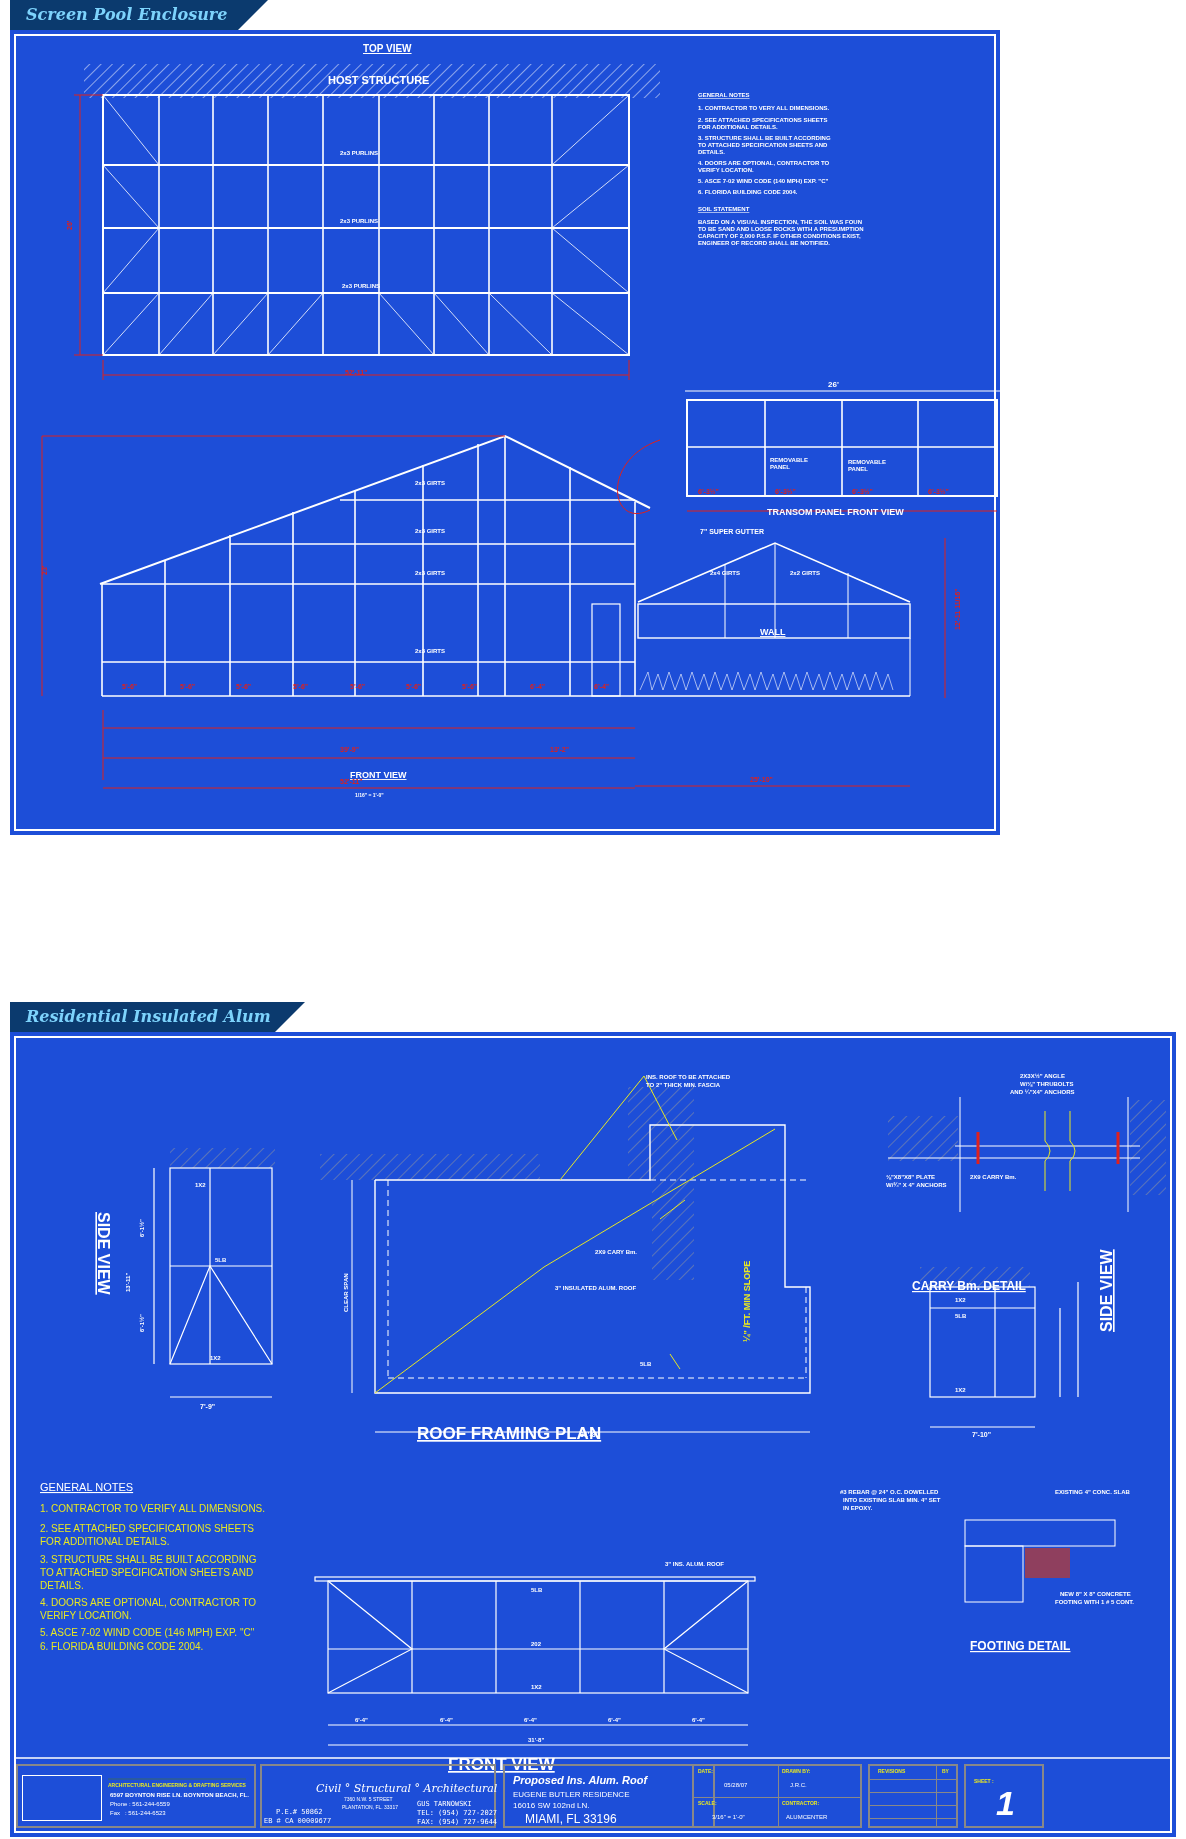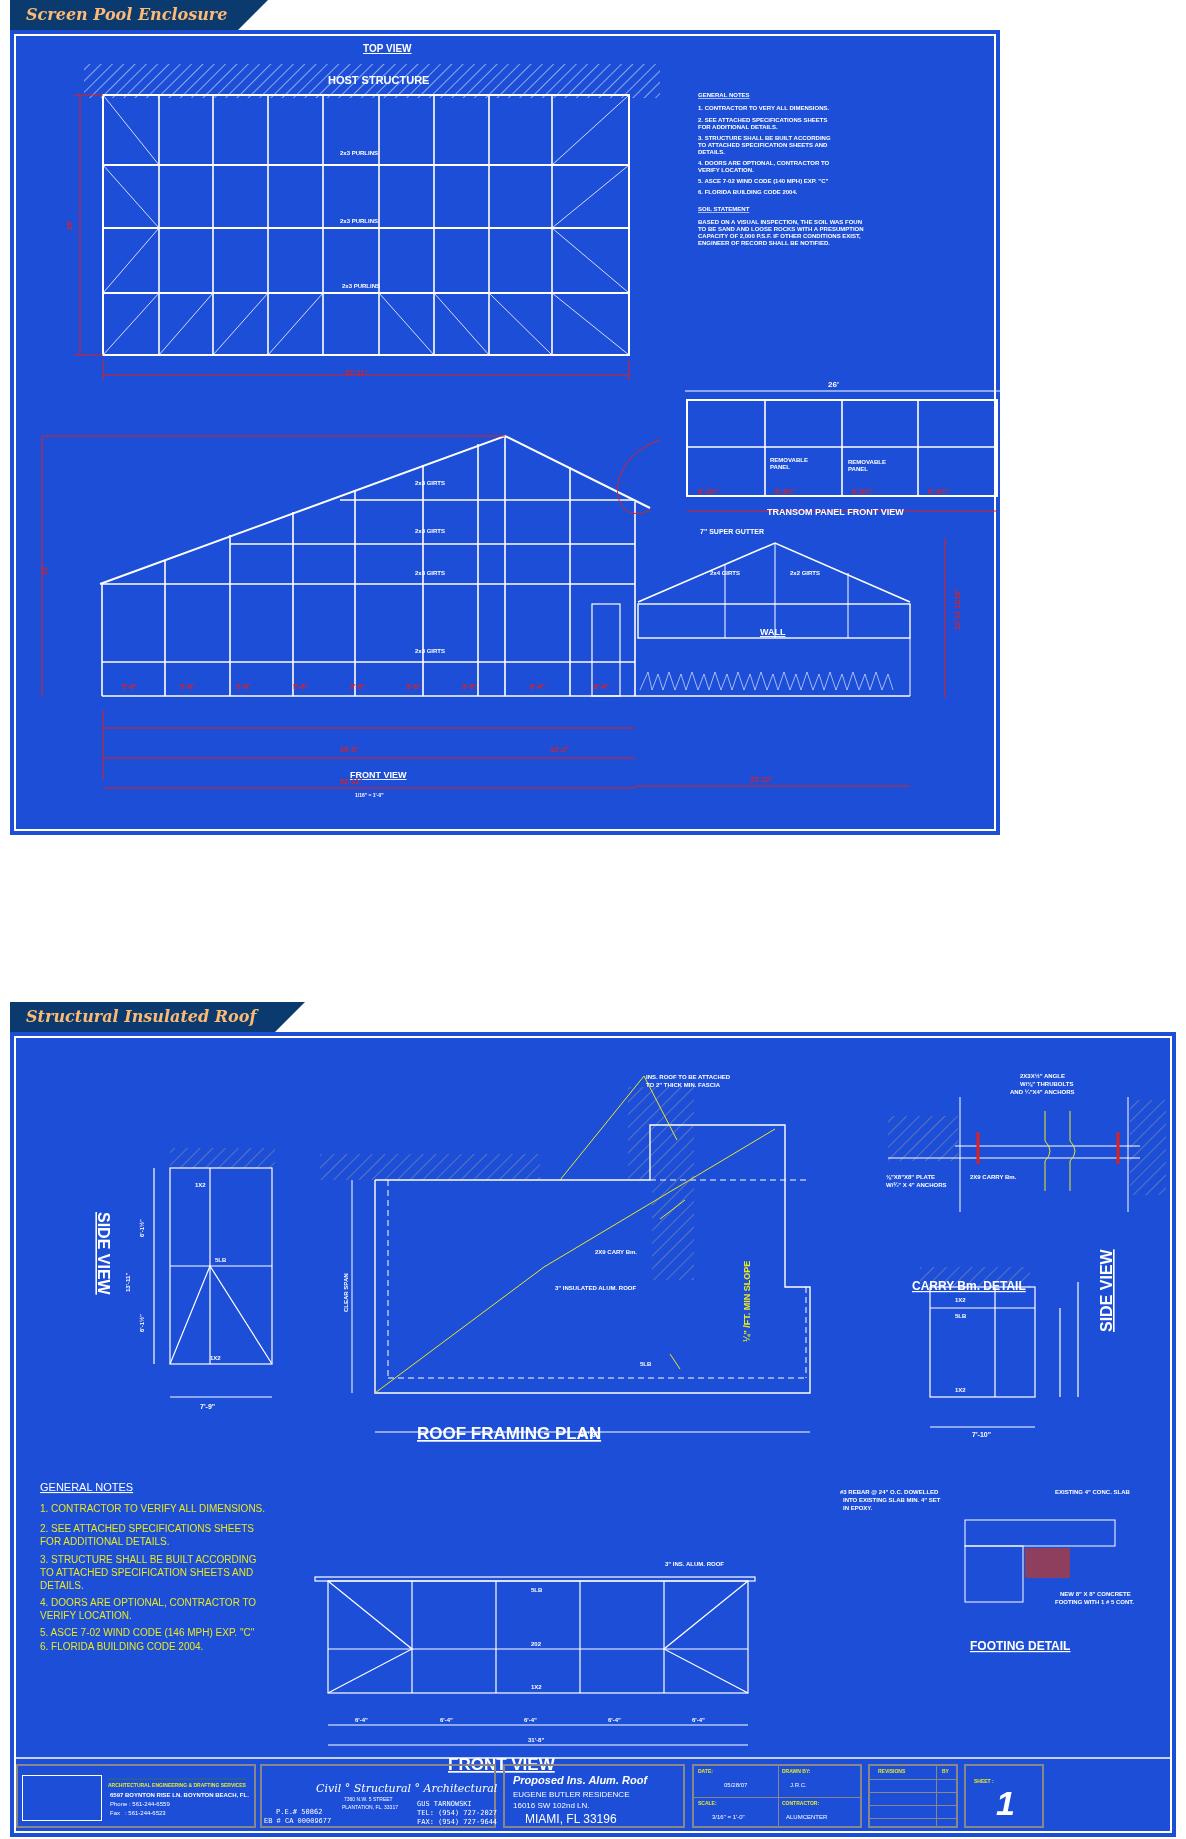--- a/index.html
+++ b/index.html
@@ -1,17 +1,17 @@
 <!DOCTYPE html>
 <html><head>
 <meta charset="utf-8">
 <style>
   html,body{margin:0;padding:0;background:#fff;}
   body{width:1186px;height:1839px;position:relative;overflow:hidden;font-family:"Liberation Sans",sans-serif;}
-  .banner{position:absolute;left:10px;height:30px;background:#0b3a6e;color:#fdba74;font-family:"DejaVu Serif",serif;font-style:italic;font-weight:bold;font-size:16px;line-height:30px;padding-left:16px;box-sizing:border-box;}
+  .banner{position:absolute;left:10px;height:30px;background:#0b3a6e;color:#7dd3fc;font-family:"DejaVu Serif",serif;font-style:italic;font-weight:bold;font-size:16px;line-height:30px;padding-left:16px;box-sizing:border-box;}
   .banner::after{content:"";position:absolute;top:0;right:-30px;border-top:30px solid #0b3a6e;border-right:30px solid transparent;}
   .sheet{position:absolute;left:10px;background:#1d4ed8;}
   .sheet .frame{position:absolute;left:4px;top:4px;right:4px;bottom:4px;border:2px solid #fff;}
   svg{position:absolute;left:0;top:0;}
   svg text{font-family:"Liberation Sans",sans-serif;}
   .tb{position:absolute;border:2px solid #888;box-sizing:border-box;}
   .tbx{position:absolute;color:#fff;font-family:"Liberation Sans",sans-serif;font-size:10px;white-space:pre;}
 </style>
 </head>
 <body>
@@ -182,21 +182,21 @@
       <text x="688" y="164">6. FLORIDA BUILDING CODE 2004.</text>
       <text x="688" y="181" text-decoration="underline">SOIL STATEMENT</text>
       <text x="688" y="194">BASED ON A VISUAL INSPECTION, THE SOIL WAS FOUN</text>
       <text x="688" y="201">TO BE SAND AND LOOSE ROCKS WITH A PRESUMPTION</text>
       <text x="688" y="208">CAPACITY OF 2,000 P.S.F. IF OTHER CONDITIONS EXIST,</text>
       <text x="688" y="215">ENGINEER OF RECORD SHALL BE NOTIFIED.</text>
     </g>
   </svg>
 </div>
 
-<div class="banner" style="top:1002px;width:265px;">Structural Insulated Roof</div>
+<div class="banner" style="top:1002px;width:265px;">Residential Insulated Alum</div>
 
 <div class="sheet" style="top:1032px;width:1166px;height:805px;">
   <div class="frame"></div>
   <svg width="1166" height="805">
     <defs>
       <pattern id="hatch2" width="9" height="9" patternUnits="userSpaceOnUse" patternTransform="rotate(45)">
         <line x1="0" y1="0" x2="0" y2="9" stroke="#999" stroke-width="1"></line>
       </pattern>
     </defs>
 
@@ -355,21 +355,21 @@
   <div class="tb" style="left:250px;top:732px;width:236px;height:64px;">
     <div class="tbx" style="left:30px;top:16px;font-family:'DejaVu Serif',serif;font-style:italic;font-size:11px;margin-left:24px;">Civil ° Structural ° Architectural</div>
     <div class="tbx" style="left:82px;top:30px;font-size:5px;">7360 N.W. 5 STREET</div>
     <div class="tbx" style="left:80px;top:38px;font-size:5px;">PLANTATION, FL. 33317</div>
     <div class="tbx" style="left:14px;top:42px;font-size:7px;font-family:'DejaVu Sans Mono',monospace;">P.E.# 50862</div>
     <div class="tbx" style="left:2px;top:51px;font-size:7px;font-family:Liberation Mono, monospace;">EB # CA 00009677</div>
     <div class="tbx" style="left:155px;top:34px;font-size:7px;font-family:'DejaVu Sans Mono',monospace;">GUS TARNOWSKI</div>
     <div class="tbx" style="left:155px;top:43px;font-size:7px;font-family:'DejaVu Sans Mono',monospace;">TEL: (954) 727-2027</div>
     <div class="tbx" style="left:155px;top:52px;font-size:7px;font-family:'DejaVu Sans Mono',monospace;">FAX: (954) 727-9644</div>
   </div>
-  <div class="tb" style="left:493px;top:732px;width:182px;height:64px;">
+  <div class="tb" style="left:493px;top:732px;width:212px;height:64px;">
     <div class="tbx" style="left:8px;top:8px;font-size:11px;font-weight:bold;font-style:italic;">Proposed Ins. Alum. Roof</div>
     <div class="tbx" style="left:8px;top:24px;font-size:8px;">EUGENE BUTLER RESIDENCE</div>
     <div class="tbx" style="left:8px;top:35px;font-size:8px;">16016 SW 102nd LN.</div>
     <div class="tbx" style="left:20px;top:46px;font-size:12px;">MIAMI, FL 33196</div>
   </div>
   <div class="tb" style="left:682px;top:732px;width:170px;height:64px;">
     <div style="position:absolute;left:84px;top:0;bottom:0;border-left:1px solid #888;"></div>
     <div style="position:absolute;left:0;right:0;top:31px;border-top:1px solid #888;"></div>
     <div class="tbx" style="left:4px;top:2px;color:#e8e822;font-size:5px;font-weight:bold;">DATE:</div>
     <div class="tbx" style="left:30px;top:16px;font-size:6px;">05/28/07</div>

